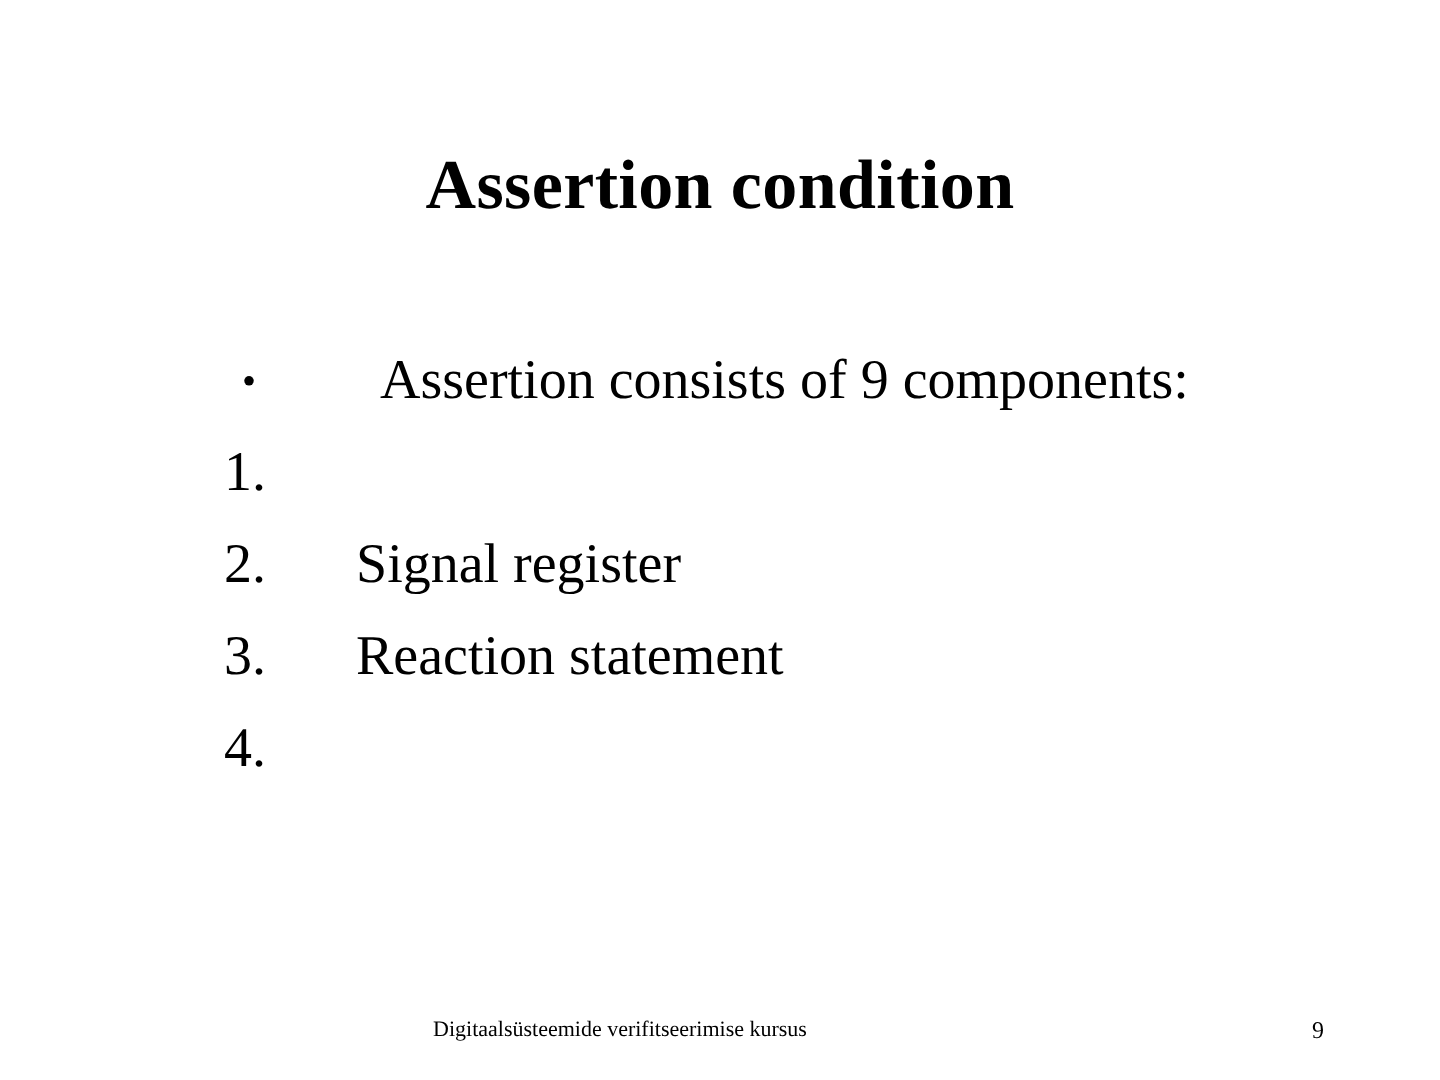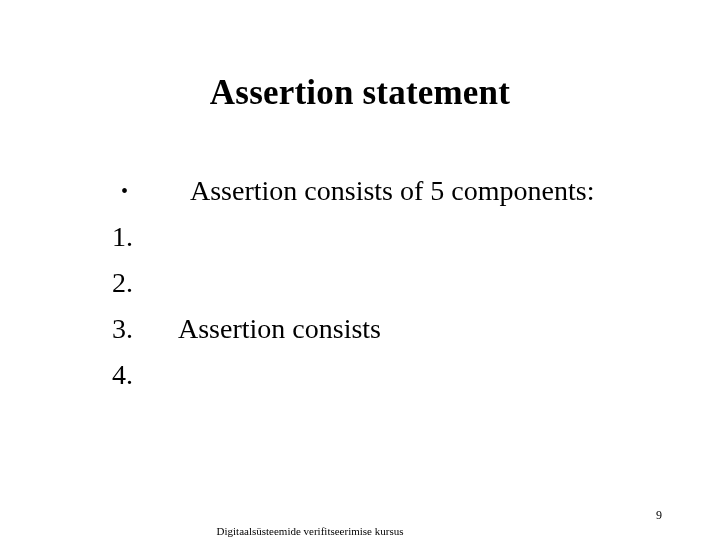--- a/index.html
+++ b/index.html
@@ -73,21 +73,21 @@
   .footer {
     position: absolute;
     left: 0;
     top: 506px;
     width: 720px;
     height: 24px;
   }
   .footer-text {
     position: absolute;
     left: 0;
-    top: 16px;
+    top: 0;
     width: 620px;
     text-align: center;
     font-size: 11px;
     line-height: 18px;
     font-family: "Liberation Serif", "DejaVu Serif", serif;
   }
   .footer-page {
     position: absolute;
     right: 58px;
     top: 0;
@@ -95,40 +95,41 @@
     line-height: 18px;
     text-align: right;
     font-family: "Liberation Serif", "DejaVu Serif", serif;
   }
 </style>
 </head>
 <body>
 
 <div class="slide">
 
-  <div class="slide-title">Assertion statement</div>
+  <div class="slide-title">Assertion condition</div>
 
   <div class="body-list">
 
     <div class="body-row is-bullet">
       <span class="row-marker bullet">•</span>
-      <span class="row-text">Assertion consists of 5 components:</span>
+      <span class="row-text">Assertion consists of 9 components:</span>
     </div>
 
     <div class="body-row">
       <span class="row-marker">1.</span>
     </div>
 
     <div class="body-row">
       <span class="row-marker">2.</span>
+      <span class="row-text">Signal register</span>
     </div>
 
     <div class="body-row">
       <span class="row-marker">3.</span>
-      <span class="row-text">Assertion consists</span>
+      <span class="row-text">Reaction statement</span>
     </div>
 
     <div class="body-row">
       <span class="row-marker">4.</span>
     </div>
 
   </div>
 
   <div class="footer">
     <div class="footer-text">Digitaalsüsteemide verifitseerimise kursus</div>

